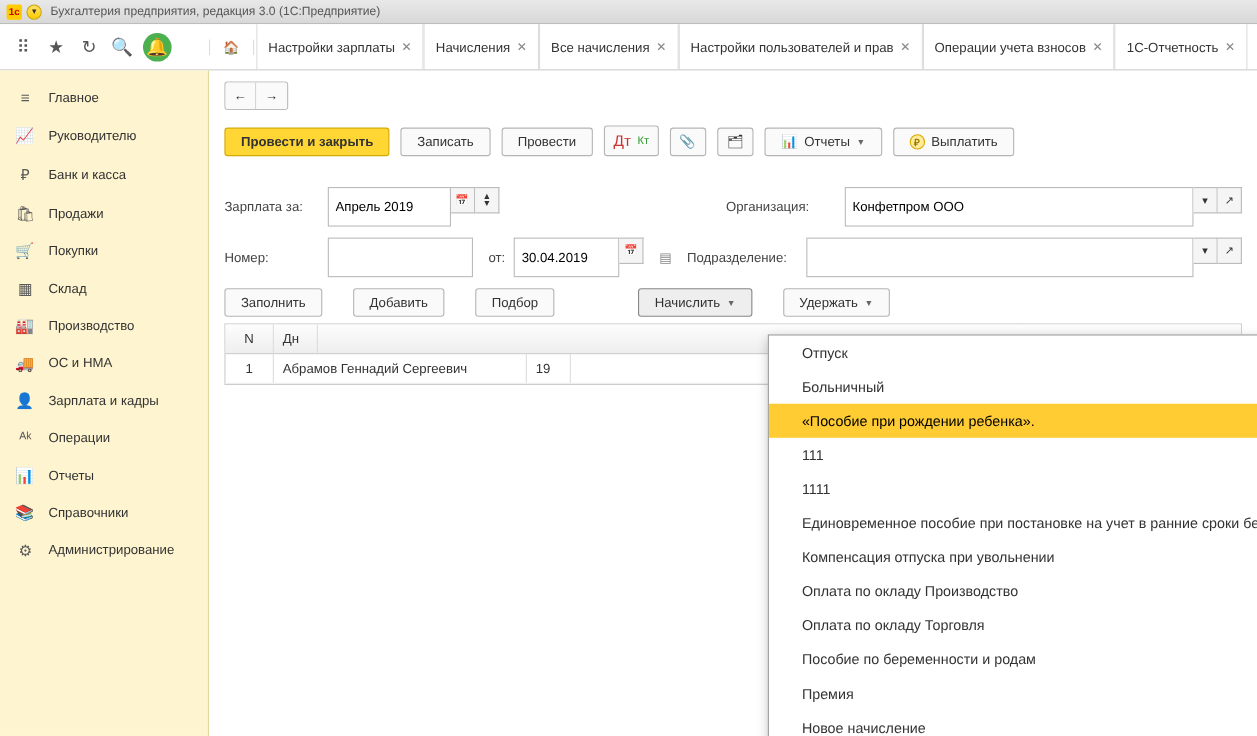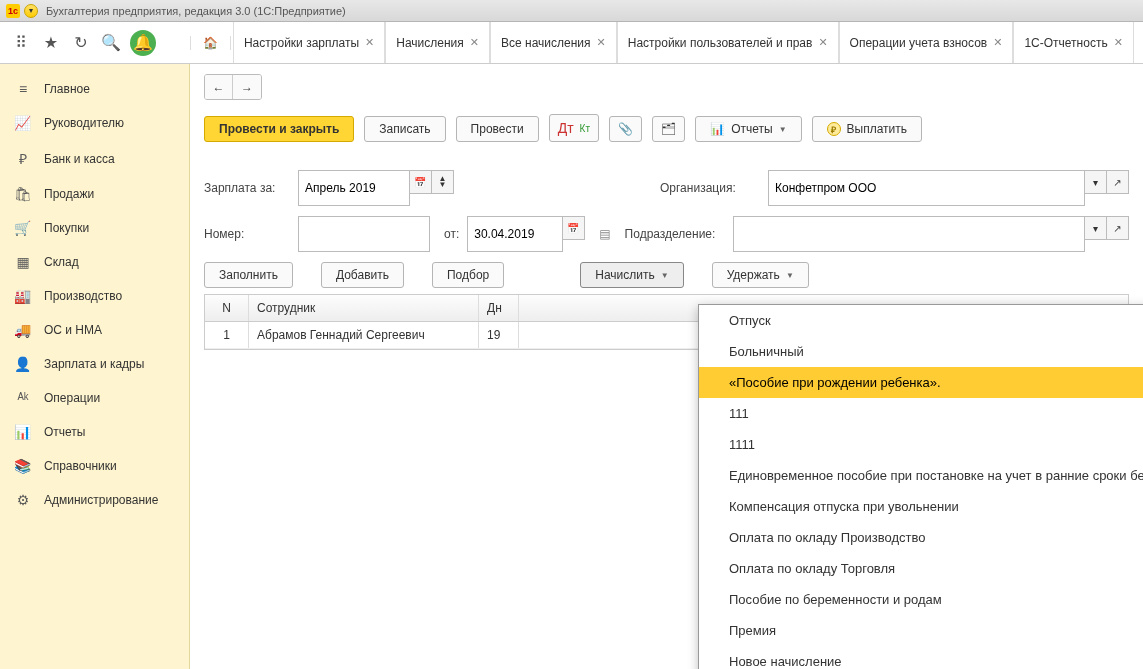--- a/index.html
+++ b/index.html
@@ -248,21 +248,20 @@
         </div>
       <div class="btn">
           <span>Удержать</span>
           <span class="dd">▼</span>
         </div>
     </div>
 
     <div class="grid">
       <div class="grid-head">
         <div class="col-n">N</div>
-        <div class="col-emp">Сотрудник</div>
         <div class="col-d">Дн</div>
       </div>
       <div class="grid-row">
         <div class="col-n">1</div>
         <div class="col-emp">Абрамов Геннадий Сергеевич</div>
         <div class="col-d">19</div>
       </div>
     </div>
 
     <div class="dropdown" id="dropdown">

